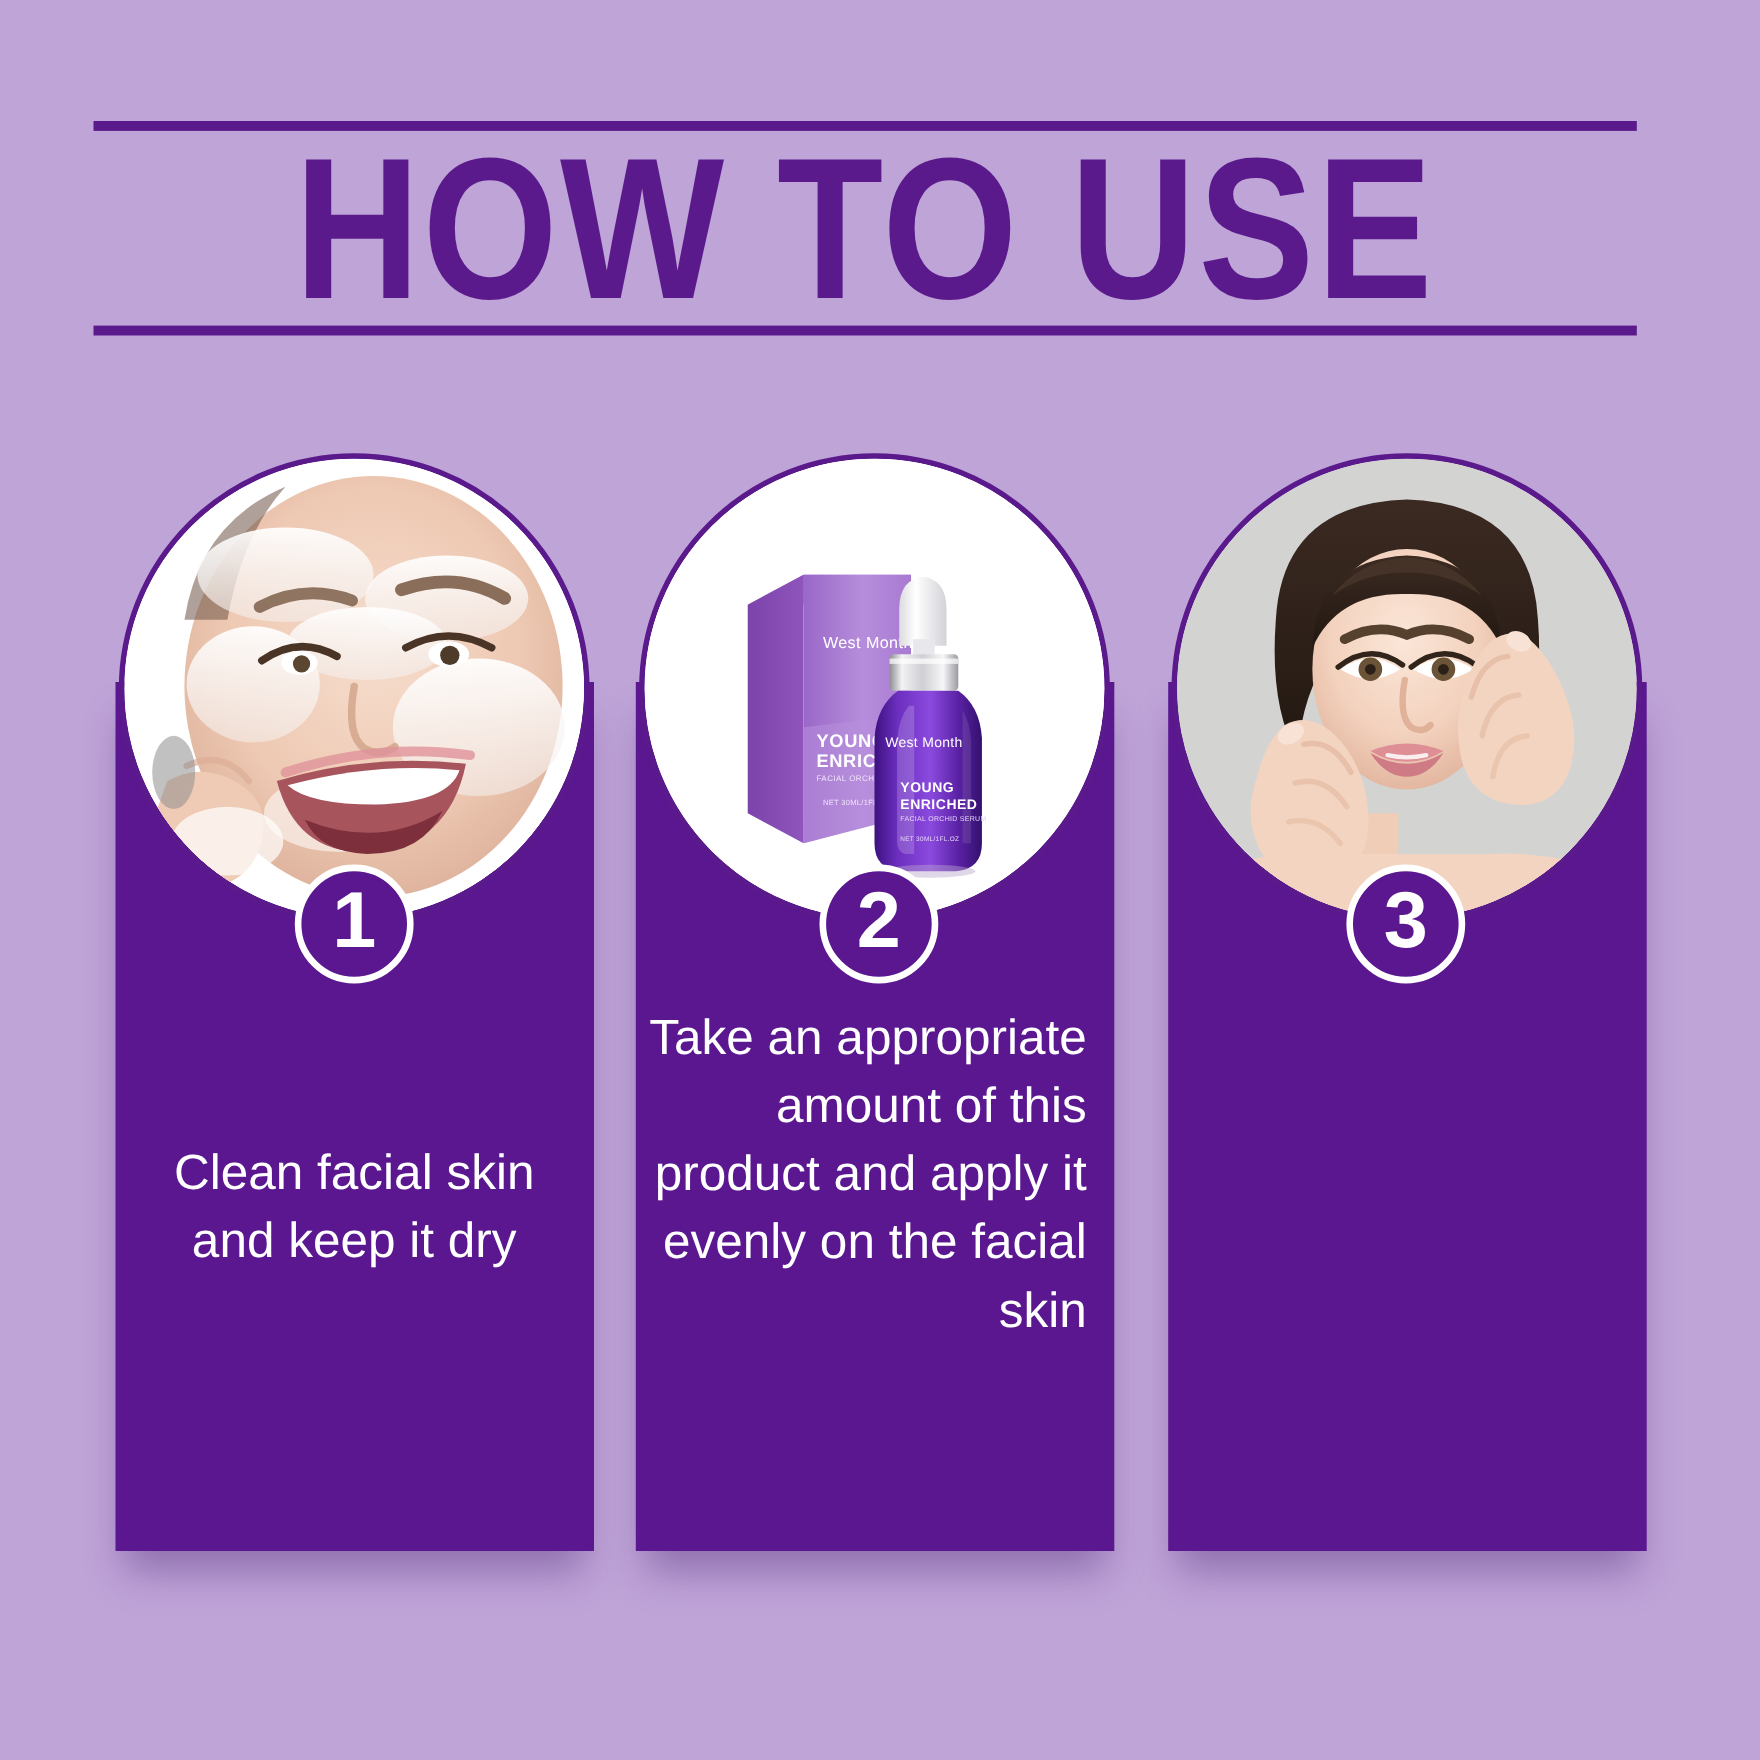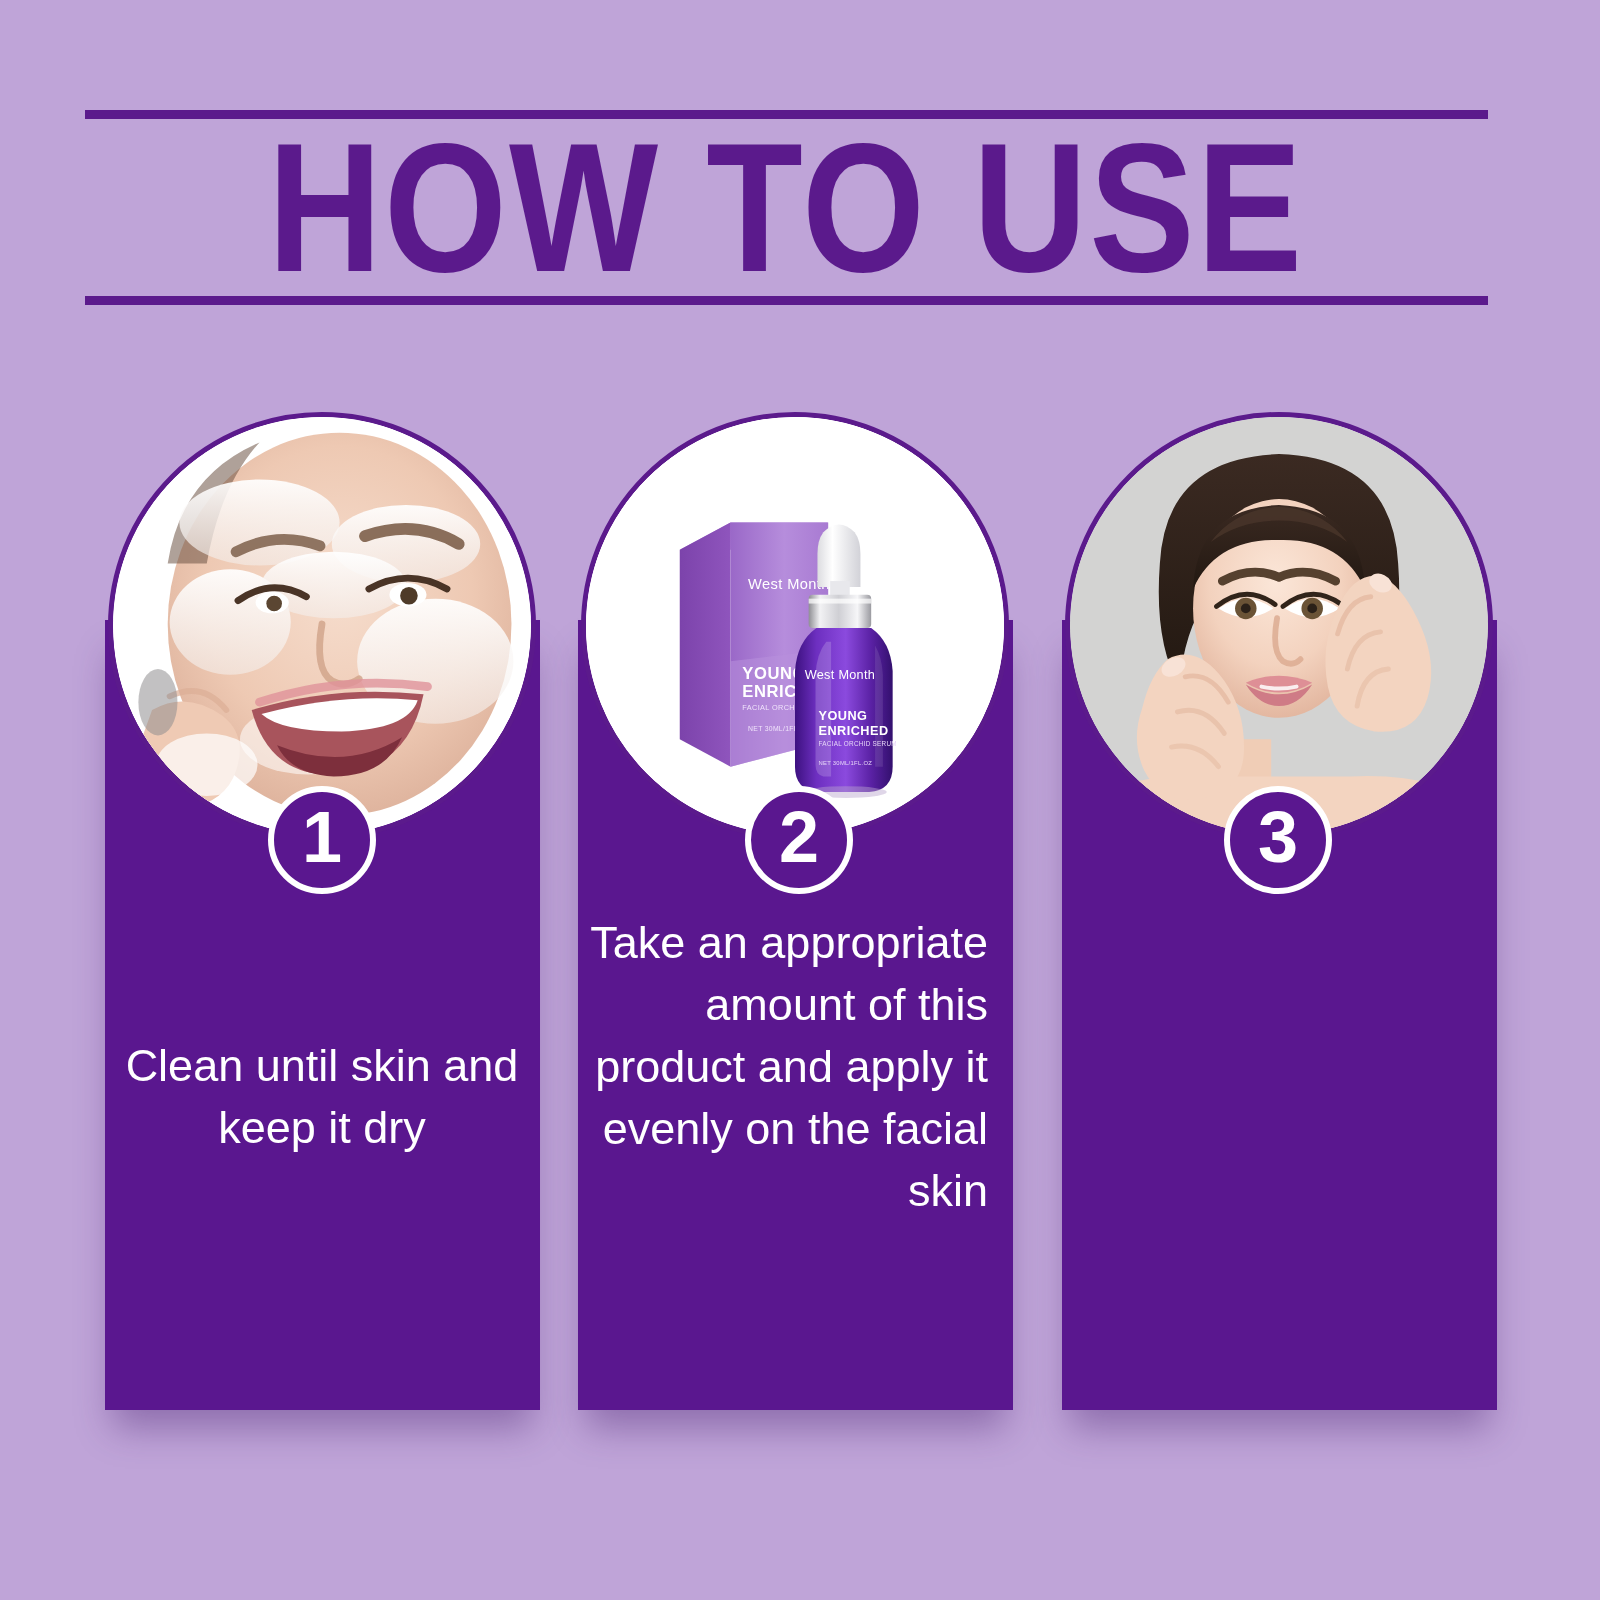--- a/index.html
+++ b/index.html
@@ -214,21 +214,21 @@
 
           <ellipse cx="96" cy="356" rx="52" ry="32" fill="#ffffff" opacity="0.7"></ellipse>
         </svg>
       </div>
     </div>
 
     <div class="badge bd-1">
       <span>1</span>
     </div>
 
-    <div class="caption cap-1">Clean until skin and keep it dry</div>
+    <div class="caption cap-1">Clean facial skin and keep it dry</div>
 
     <div class="card card-2"></div>
 
     <div class="photo-circle pc-2">
       <div class="photo-inner img2">
         <svg class="art" viewBox="0 0 428 428" preserveAspectRatio="xMidYMid meet">
           <defs>
             <linearGradient id="boxFront" x1="0" y1="0" x2="1" y2="0">
               <stop offset="0%" stop-color="#9a68c8"></stop>
               <stop offset="55%" stop-color="#b68ddc"></stop>

